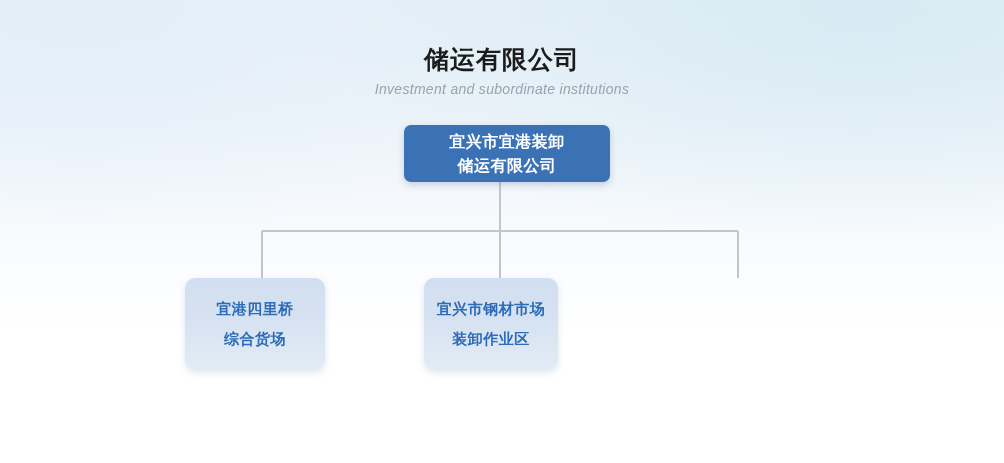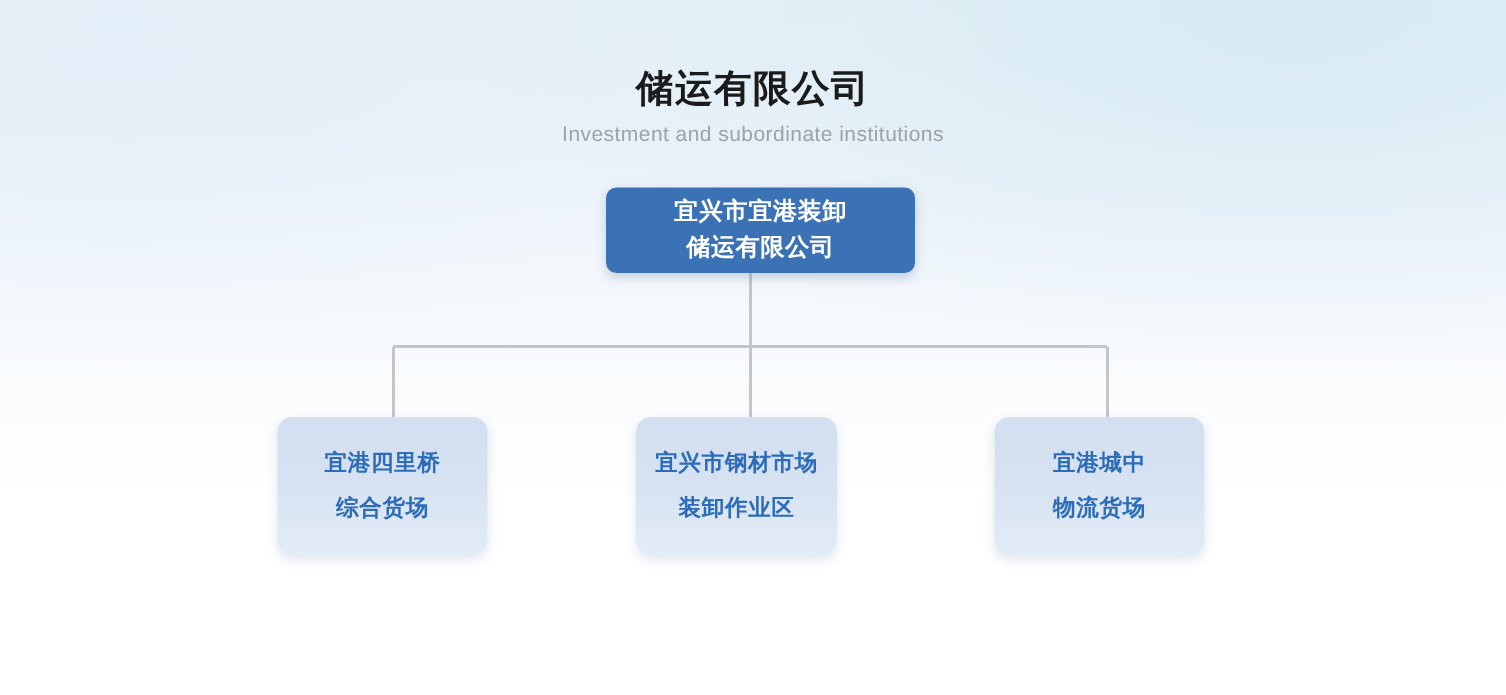--- a/index.html
+++ b/index.html
@@ -40,20 +40,21 @@
     line-height: 30px;
     white-space: nowrap;
   }
   #page-subtitle {
     margin-top: 6px;
     font-size: 14px;
     color: #9aa3ab;
     letter-spacing: 0.3px;
     line-height: 18px;
     white-space: nowrap;
+    font-style: italic;
   }
 
   
   #connectors {
     position: absolute;
     left: 0;
     top: 0;
     width: 1004px;
     height: 463px;
     pointer-events: none;
@@ -136,18 +137,14 @@
   <div class="node child-node" id="child-node-0">
     <div class="node-label">宜港四里桥
 综合货场</div>
   </div>
 
   <div class="node child-node" id="child-node-1">
     <div class="node-label">宜兴市钢材市场
 装卸作业区</div>
   </div>
 
-  <div class="node child-node" id="child-node-2">
-    <div class="node-label">宜港城中
-物流货场</div>
-  </div>
 
 </div>
 
 </body></html>

